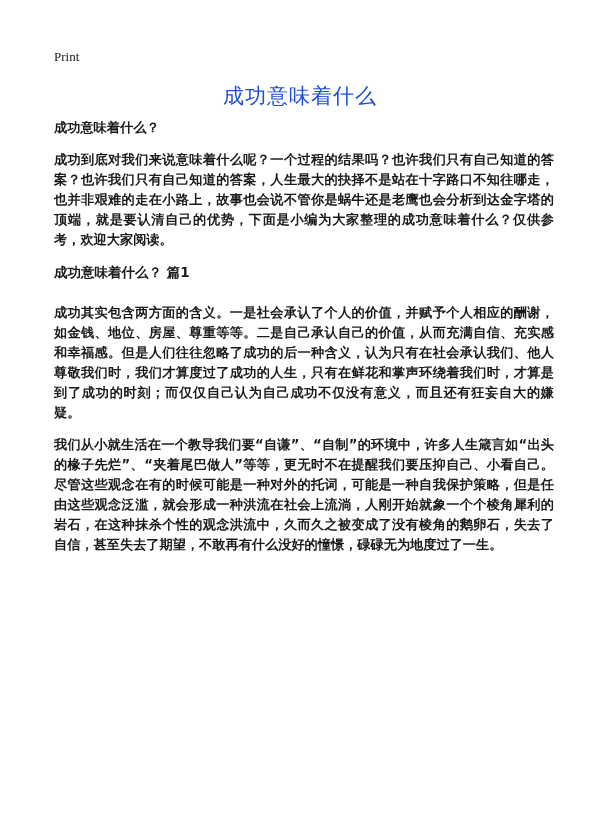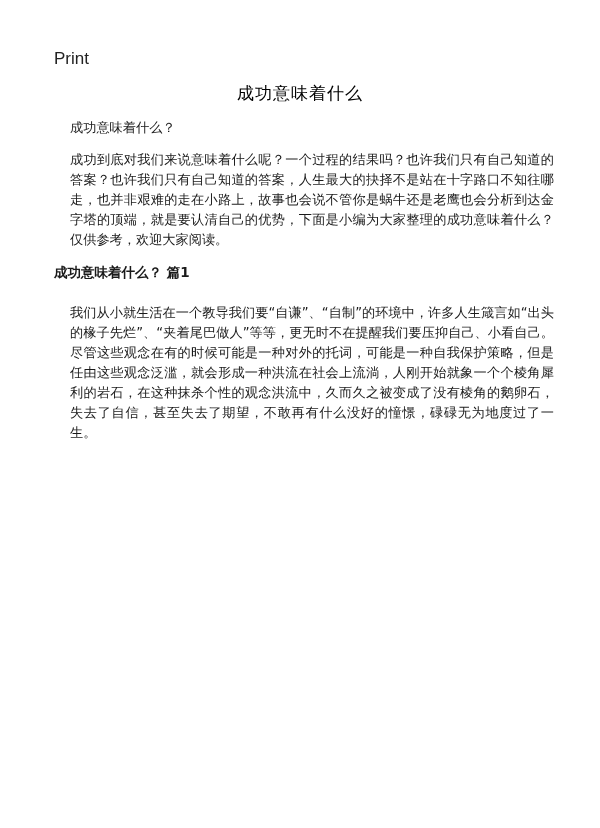--- a/index.html
+++ b/index.html
@@ -1,26 +1,27 @@
 <!DOCTYPE html>
 <html><head>
 <meta charset="utf-8">
 <style>
   html, body { margin: 0; padding: 0; background: #ffffff; }
   body { width: 600px; height: 828px; position: relative; overflow: hidden; color: #1a1a1a; font-family: "DejaVu Sans", sans-serif; }
-  .print { position: absolute; left: 54px; top: 49px; font-family: Liberation Sans, sans-serif; font-size: 17px; color: #222; }
-  .title { position: absolute; left: 0; width: 600px; top: 82px; text-align: center; font-size: 17px; color: #000000; letter-spacing: 1px; }
+  .print { position: absolute; left: 54px; top: 49px; font-family: Liberation Serif, serif; font-size: 13px; color: #222; }
+  .title { position: absolute; left: 0; width: 600px; top: 82px; text-align: center; font-size: 21px; color: #1d4ed8; letter-spacing: 1px; }
   .content { position: absolute; left: 54px; top: 118px; width: 500px; font-size: 13.2px; line-height: 20px; }
-  .content p { margin: 0 0 12px 16px; text-align: justify; }
+  .content p { margin: 0 0 12px 0; text-align: justify; font-weight: bold; }
   .content h2 { margin: 0 0 21px 0; font-size: 13.5px; font-weight: bold; line-height: 20px; }
 </style>
 </head>
 <body>
 
 <div class="print">Print</div>
 <div class="title">成功意味着什么</div>
 
 <div class="content">
   <p>成功意味着什么？</p>
   <p>成功到底对我们来说意味着什么呢？一个过程的结果吗？也许我们只有自己知道的答案？也许我们只有自己知道的答案，人生最大的抉择不是站在十字路口不知往哪走，也并非艰难的走在小路上，故事也会说不管你是蜗牛还是老鹰也会分析到达金字塔的顶端，就是要认清自己的优势，下面是小编为大家整理的成功意味着什么？仅供参考，欢迎大家阅读。</p>
   <h2>成功意味着什么？ 篇1</h2>
+  <p>成功其实包含两方面的含义。一是社会承认了个人的价值，并赋予个人相应的酬谢，如金钱、地位、房屋、尊重等等。二是自己承认自己的价值，从而充满自信、充实感和幸福感。但是人们往往忽略了成功的后一种含义，认为只有在社会承认我们、他人尊敬我们时，我们才算度过了成功的人生，只有在鲜花和掌声环绕着我们时，才算是到了成功的时刻；而仅仅自己认为自己成功不仅没有意义，而且还有狂妄自大的嫌疑。</p>
   <p>我们从小就生活在一个教导我们要“自谦”、“自制”的环境中，许多人生箴言如“出头的椽子先烂”、“夹着尾巴做人”等等，更无时不在提醒我们要压抑自己、小看自己。尽管这些观念在有的时候可能是一种对外的托词，可能是一种自我保护策略，但是任由这些观念泛滥，就会形成一种洪流在社会上流淌，人刚开始就象一个个棱角犀利的岩石，在这种抹杀个性的观念洪流中，久而久之被变成了没有棱角的鹅卵石，失去了自信，甚至失去了期望，不敢再有什么没好的憧憬，碌碌无为地度过了一生。</p>
 </div>
 
 </body></html>

